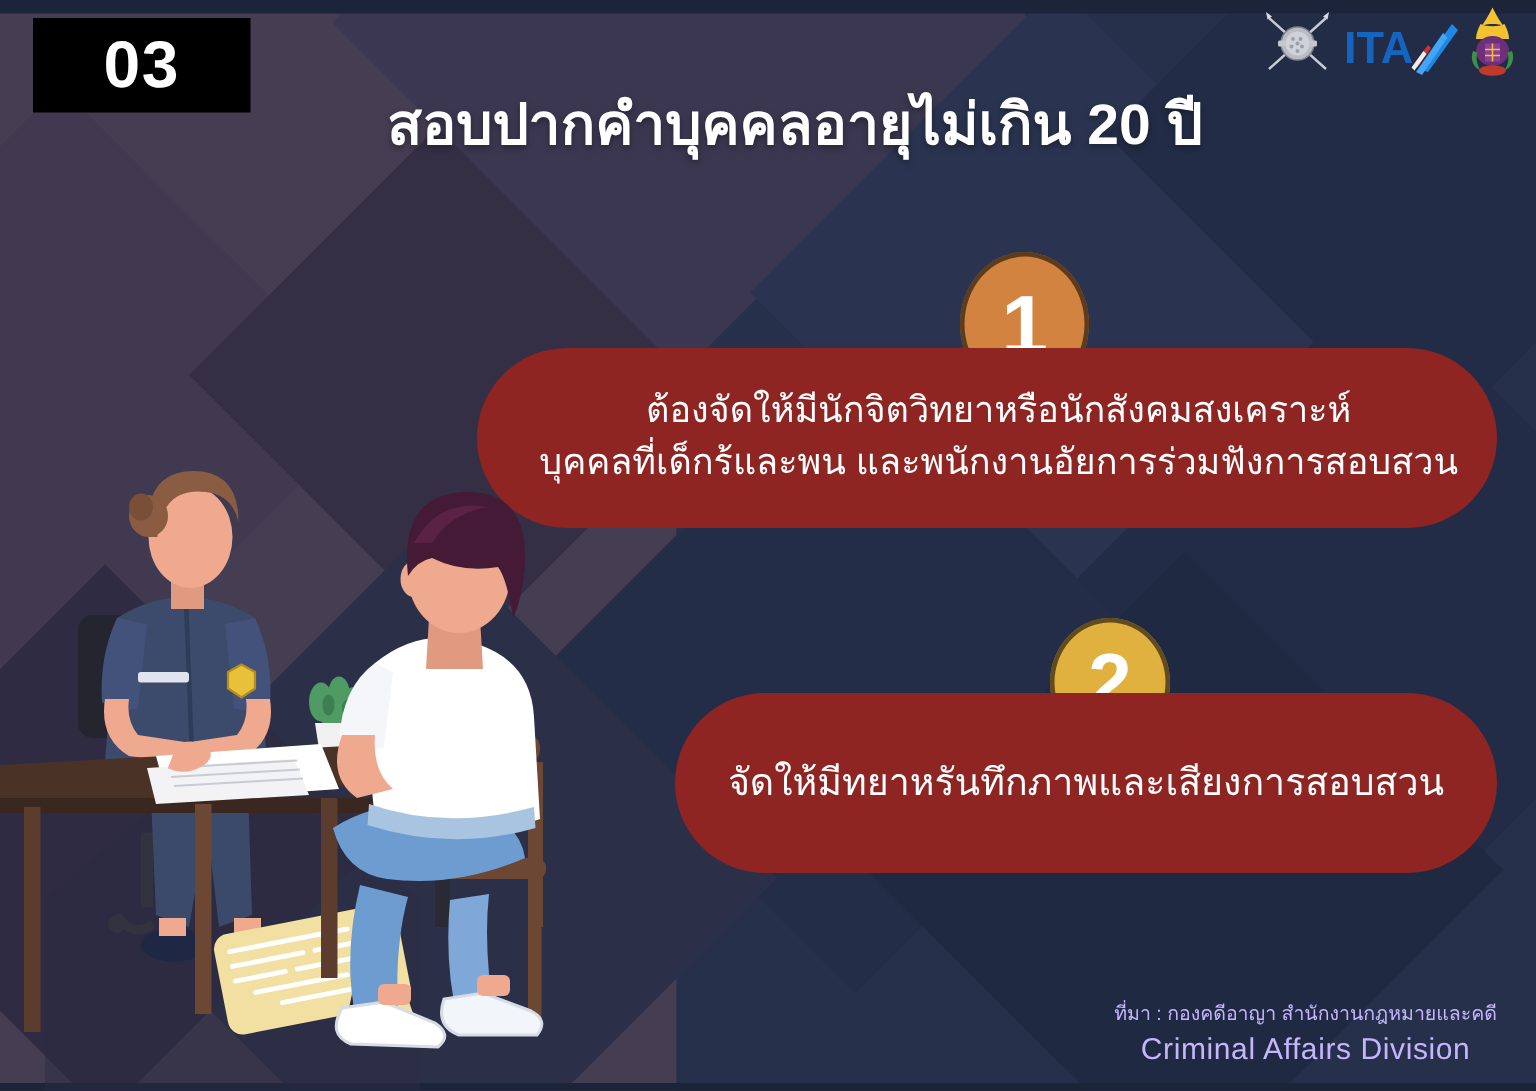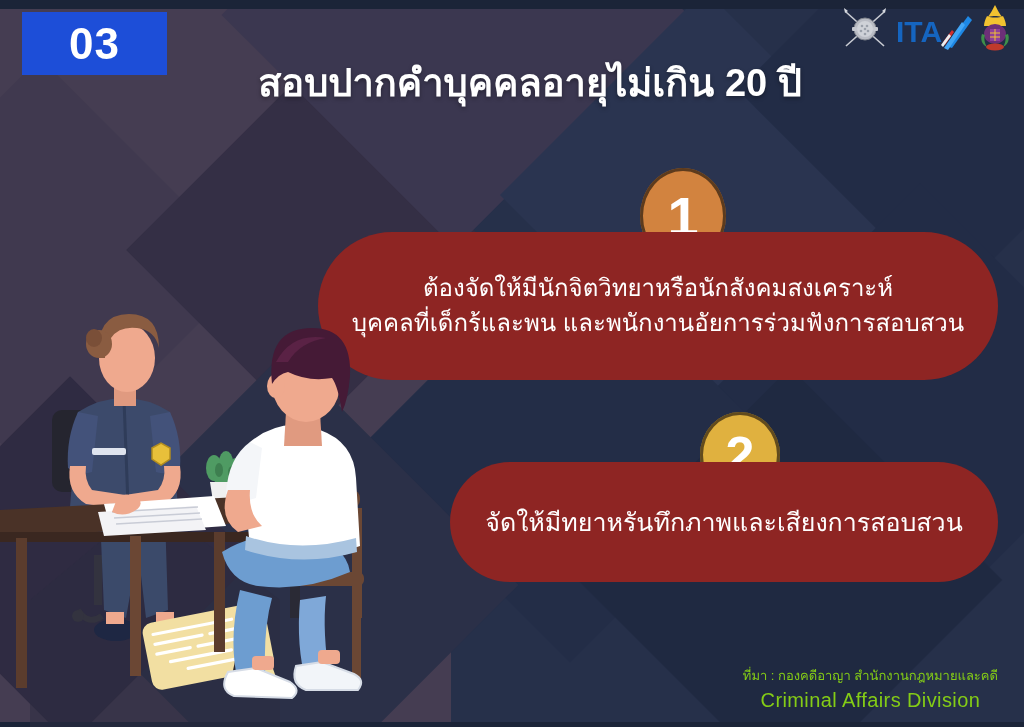--- a/index.html
+++ b/index.html
@@ -29,21 +29,21 @@
   .d7 { left:120px; top:420px; width:330px; height:330px; background:#2b3048; }
   .d8 { left:-110px; top:120px; width:300px; height:300px; background:#40394f; }
   .d9 { left:180px; top:120px; width:260px; height:260px; background:#342f45; }
   .d10{ left:-60px; top:430px; width:260px; height:260px; background:#2f2b42; }
   .d11{ left:640px; top:430px; width:300px; height:300px; background:#1f2941; }
 
   
   .badge03 {
     position:absolute; left:22px; top:12px;
     width:145px; height:63px;
-    background:#1d4ed8;
+    background:#000000;
     display:flex; align-items:center; justify-content:center;
   }
   .badge03 span {
     color:#ffffff; font-size:44px; font-weight:bold; letter-spacing:1px;
     line-height:1;
   }
 
   .title {
     position:absolute; left:180px; top:52px; width:700px;
     text-align:center;
@@ -59,39 +59,39 @@
   .logo-ita    { width:76px; height:40px; }
   .logo-crest  { width:34px; height:48px; }
 
   
   .card {
     position:absolute;
     background:#8e2523;
     display:flex; align-items:center; justify-content:center;
     color:#fff; text-align:center;
   }
-  .card-1 { left:318px; top:232px; width:680px; height:148px; border-radius:74px; }
+  .card-1 { left:318px; top:232px; width:680px; height:120px; border-radius:74px;justify-content:flex-end; }
   .card-2 { left:450px; top:462px; width:548px; height:120px; border-radius:60px; }
   .card-text { font-size:24px; line-height:1.45; padding:0 26px; }
   .card-2 .card-text { font-size:25px; }
 
   .num {
     position:absolute;
     border-radius:50%;
     display:flex; align-items:center; justify-content:center;
     color:#ffffff; font-weight:bold;
     box-shadow:inset 0 0 0 3px rgba(30,20,10,.65);
   }
   .num-1 { left:640px; top:168px; width:86px; height:96px; background:#d2833f; font-size:56px; border-radius:50%; }
   .num-2 { left:700px; top:412px; width:80px; height:86px; background:#e0b13f; font-size:52px; }
 
   
   .footer {
     position:absolute; right:26px; bottom:12px;
-    text-align:center; color:#84cc16;
+    text-align:center; color:#c4b5fd;
     line-height:1.5;
   }
   .footer .src { font-size:13px; }
   .footer .en  { font-size:20px; letter-spacing:.4px; }
 
   
   .illus { position:absolute; left:0px; top:300px; width:400px; height:427px; }
 </style>
 </head>
 <body>

